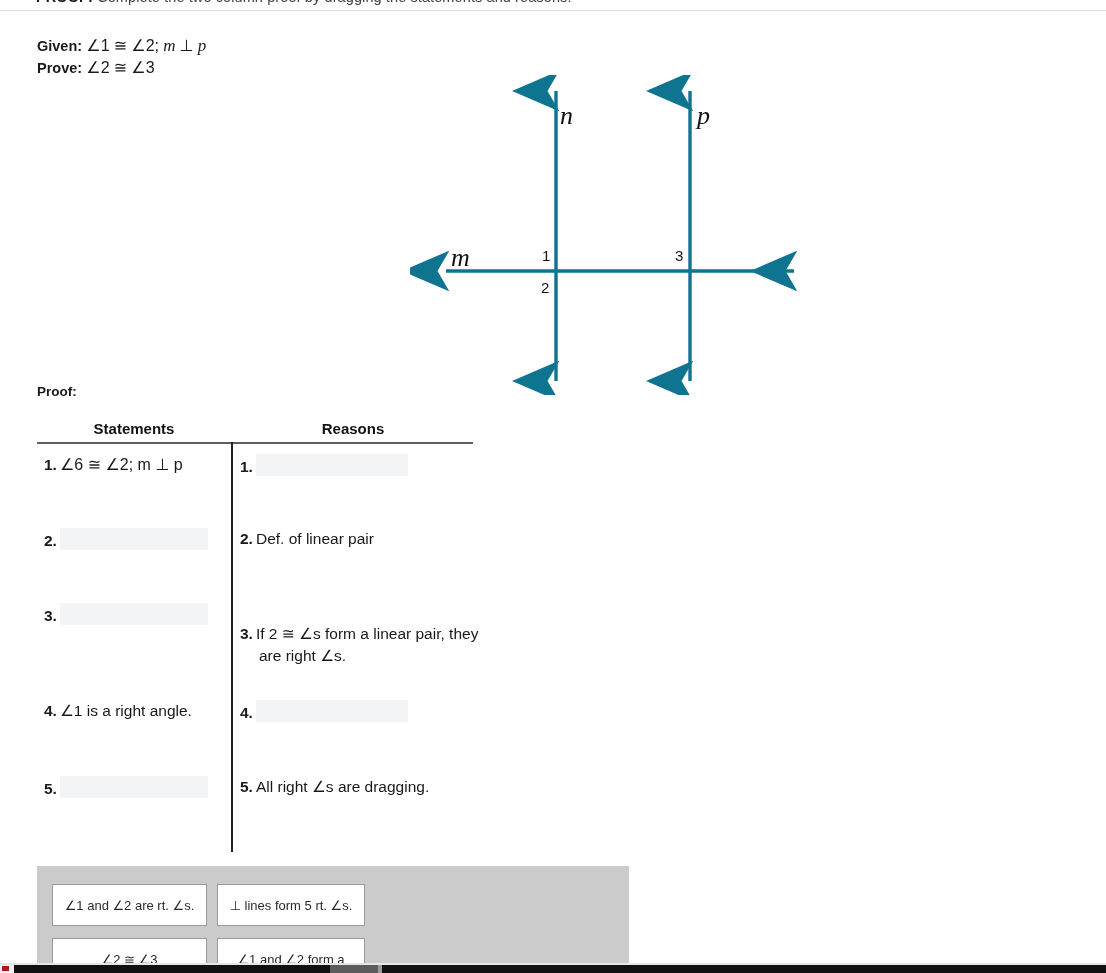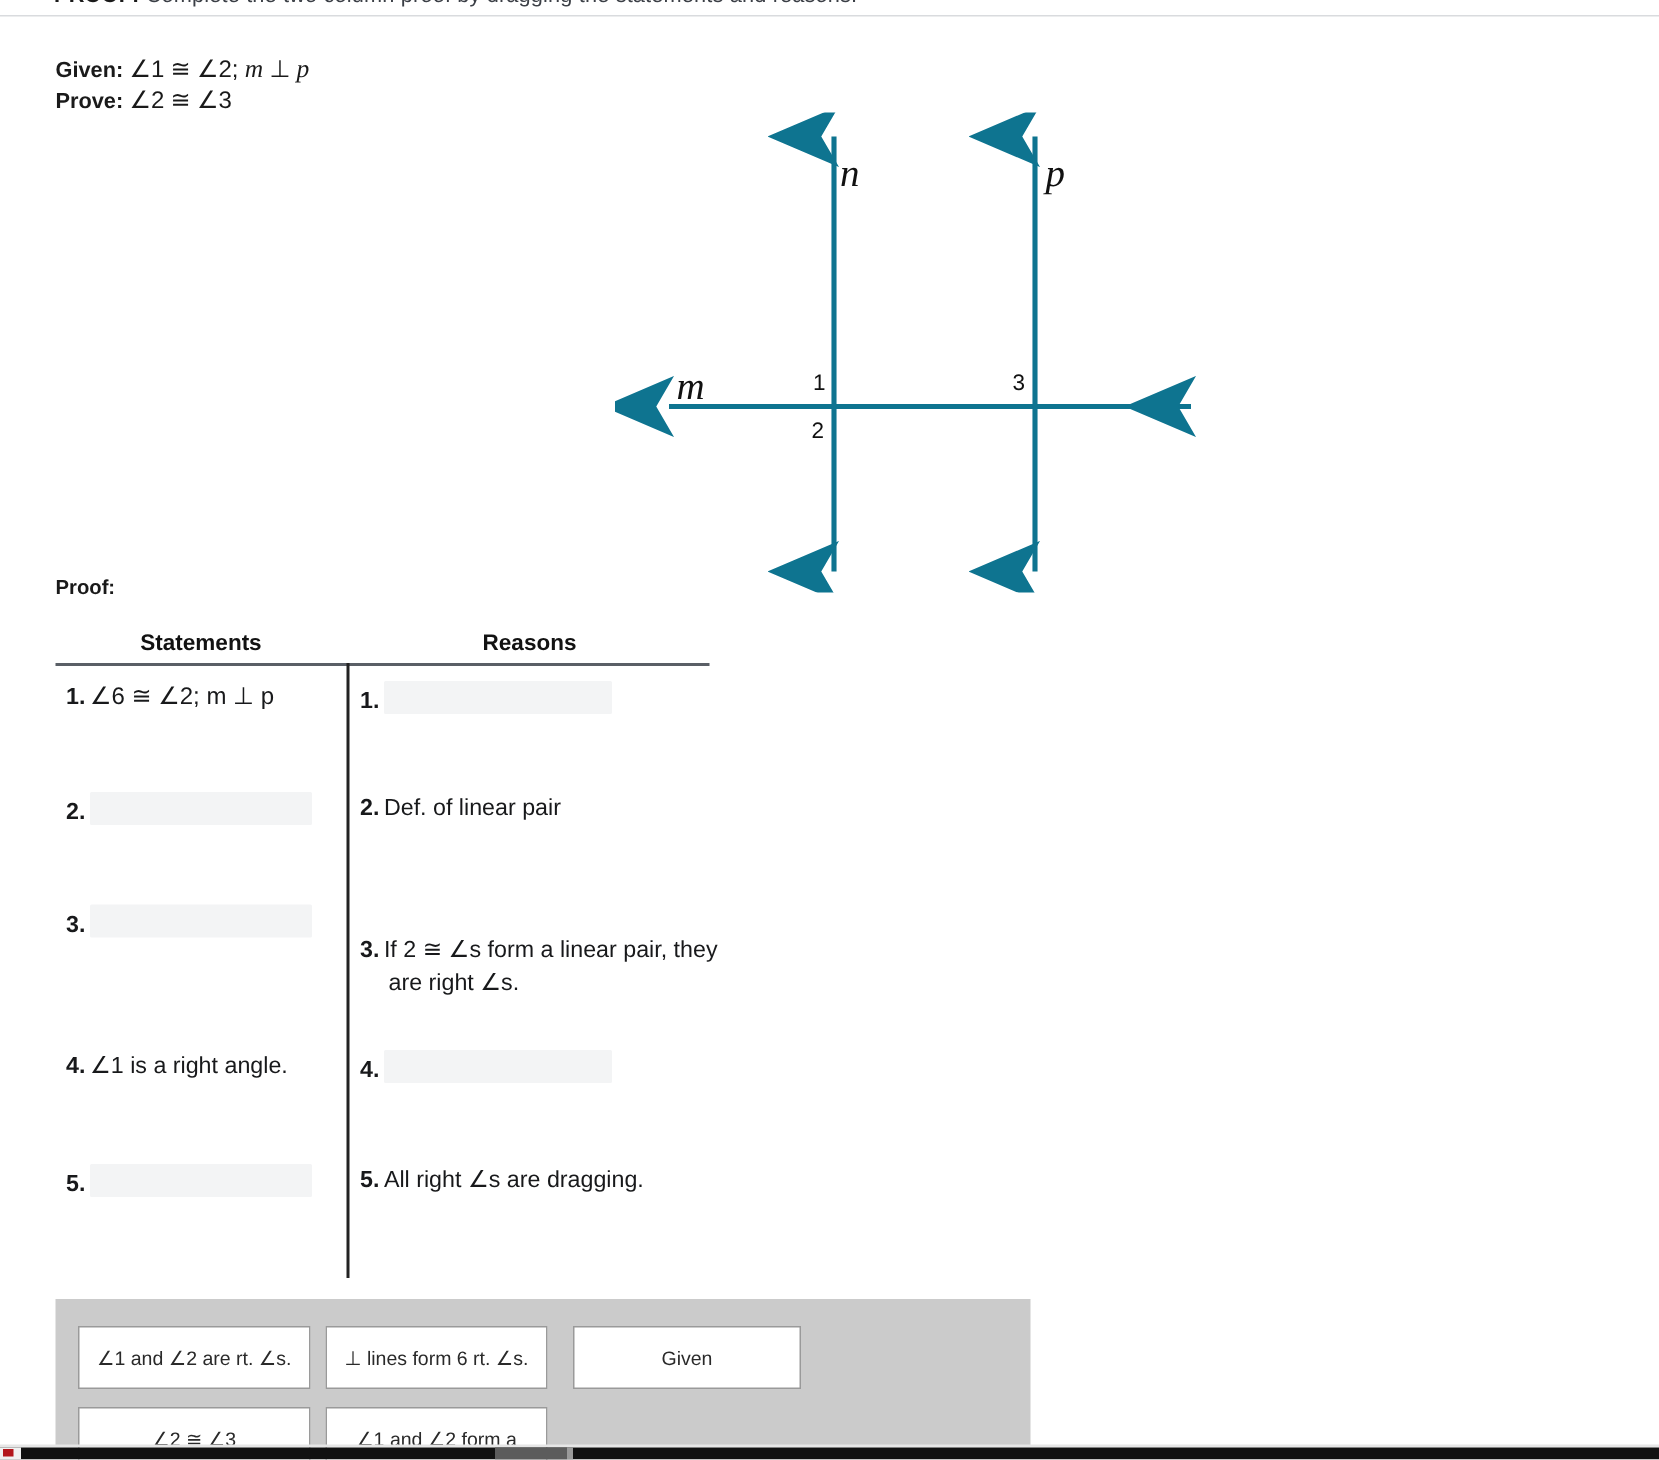--- a/index.html
+++ b/index.html
@@ -142,21 +142,21 @@
     border-radius: 1px;
   }
   .dz-s { width: 148px; }
   .dz-r { width: 152px; }
 
   
   #tray {
     position: absolute;
     left: 37px;
     top: 866px;
-    width: 650px;
+    width: 592px;
     height: 98px;
     background: #cbcbcb;
   }
   .tile {
     position: absolute;
     background: #ffffff;
     border: 1px solid #9a9a9a;
     box-sizing: border-box;
     font-size: 13px;
     color: #2a2a2a;
@@ -314,22 +314,21 @@
       <span class="num">5.</span><span class="dropzone dz-s"></span>
     </div>
     <div class="cell reason">
       <span class="num">5.</span><span>All right ∠s are dragging.</span>
     </div>
   </div>
 </div>
 
 <div id="tray">
   <div class="tile" style="left:15px;  top:18px; width:155px; height:42px;">∠1 and ∠2 are rt. ∠s.</div>
-  <div class="tile" style="left:180px; top:18px; width:148px; height:42px;">⊥ lines form 6 rt. ∠s.</div>
-  <div class="tile" style="left:345px; top:18px; width:152px; height:42px;">Given</div>
+  <div class="tile" style="left:180px; top:18px; width:148px; height:42px;">⊥ lines form 5 rt. ∠s.</div>
   <div class="tile" style="left:15px;  top:72px; width:155px; height:42px;">∠2 ≅ ∠3</div>
   <div class="tile" style="left:180px; top:72px; width:148px; height:42px;">∠1 and ∠2 form a</div>
 </div>
 
 <div id="page-edge"></div>
 <div id="os-bar"></div>
 <div id="os-bar-start"></div>
 <div id="os-bar-mark"></div>
 <div id="os-bar-thumb"></div>
 <div id="os-bar-thumb2"></div>

